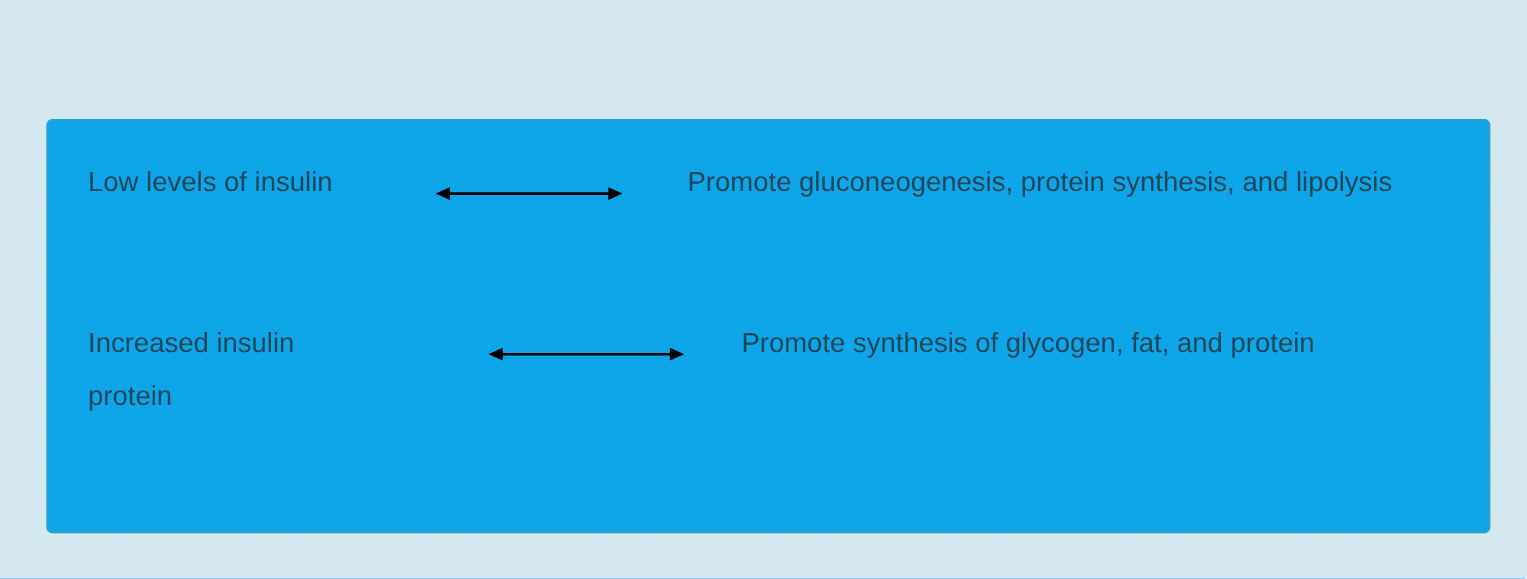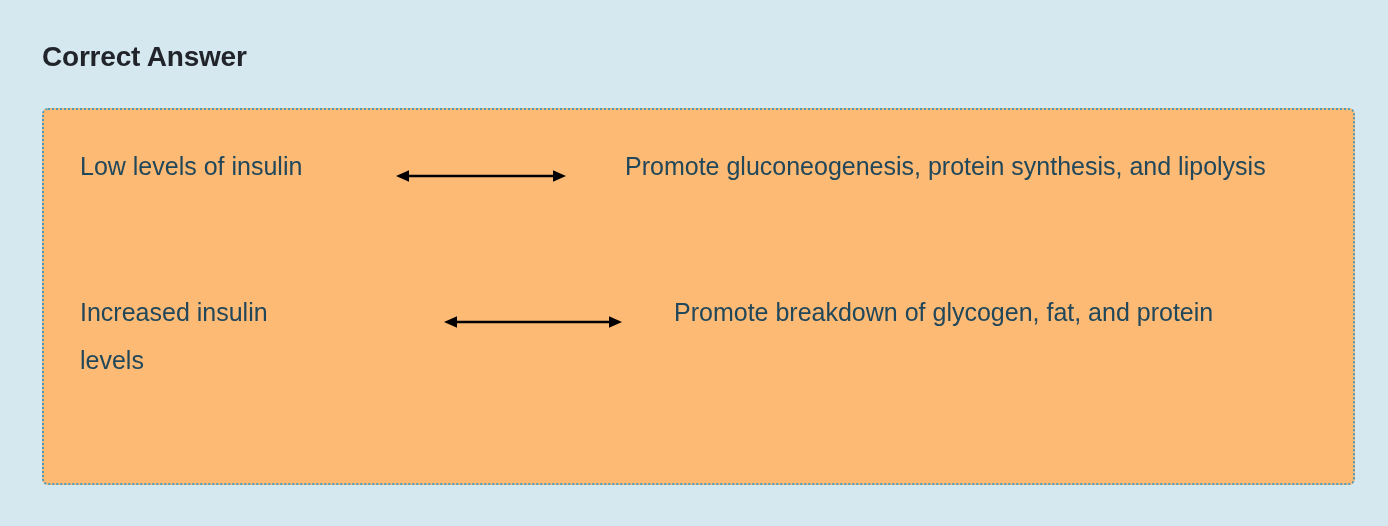--- a/index.html
+++ b/index.html
@@ -29,21 +29,21 @@
     letter-spacing: -0.2px;
     line-height: 38px;
   }
   .answer-card {
     position: absolute;
     left: 42px;
     top: 108px;
     width: 1313px;
     height: 377px;
     box-sizing: border-box;
-    background: #fdba74;
+    background: #0ea5e9;
     border: 2px dotted #4a9cba;
     border-radius: 6px;
   }
   .match-rows {
     position: absolute;
     left: 0;
     top: 0;
     width: 100%;
     height: 100%;
   }
@@ -105,49 +105,48 @@
   }
   .arrow-wrap svg {
     display: block;
   }
 </style>
 </head>
 <body>
 
 <div class="page">
 
-  <div class="page-title">Correct Answer</div>
 
   <div class="answer-card">
     <div class="match-rows">
 
       <div class="match-row row-0">
         <div class="term-text">Low levels of insulin</div>
 
         <div class="arrow-wrap">
           <svg width="170" height="20" viewBox="0 0 170 20" aria-hidden="true">
             <line x1="10" y1="10" x2="160" y2="10" stroke="#000000" stroke-width="2.4"></line>
             <polygon points="0,10 13,4.2 13,15.8" fill="#000000"></polygon>
             <polygon points="170,10 157,4.2 157,15.8" fill="#000000"></polygon>
           </svg>
         </div>
 
         <div class="definition-text">Promote gluconeogenesis, protein synthesis, and lipolysis</div>
       </div>
 
       <div class="match-row row-1">
-        <div class="term-text">Increased insulin levels</div>
+        <div class="term-text">Increased insulin protein</div>
 
         <div class="arrow-wrap">
           <svg width="178" height="20" viewBox="0 0 178 20" aria-hidden="true">
             <line x1="10" y1="10" x2="168" y2="10" stroke="#000000" stroke-width="2.4"></line>
             <polygon points="0,10 13,4.2 13,15.8" fill="#000000"></polygon>
             <polygon points="178,10 165,4.2 165,15.8" fill="#000000"></polygon>
           </svg>
         </div>
 
-        <div class="definition-text">Promote breakdown of glycogen, fat, and protein</div>
+        <div class="definition-text">Promote synthesis of glycogen, fat, and protein</div>
       </div>
 
     </div>
   </div>
 
 </div>
 
 </body></html>

